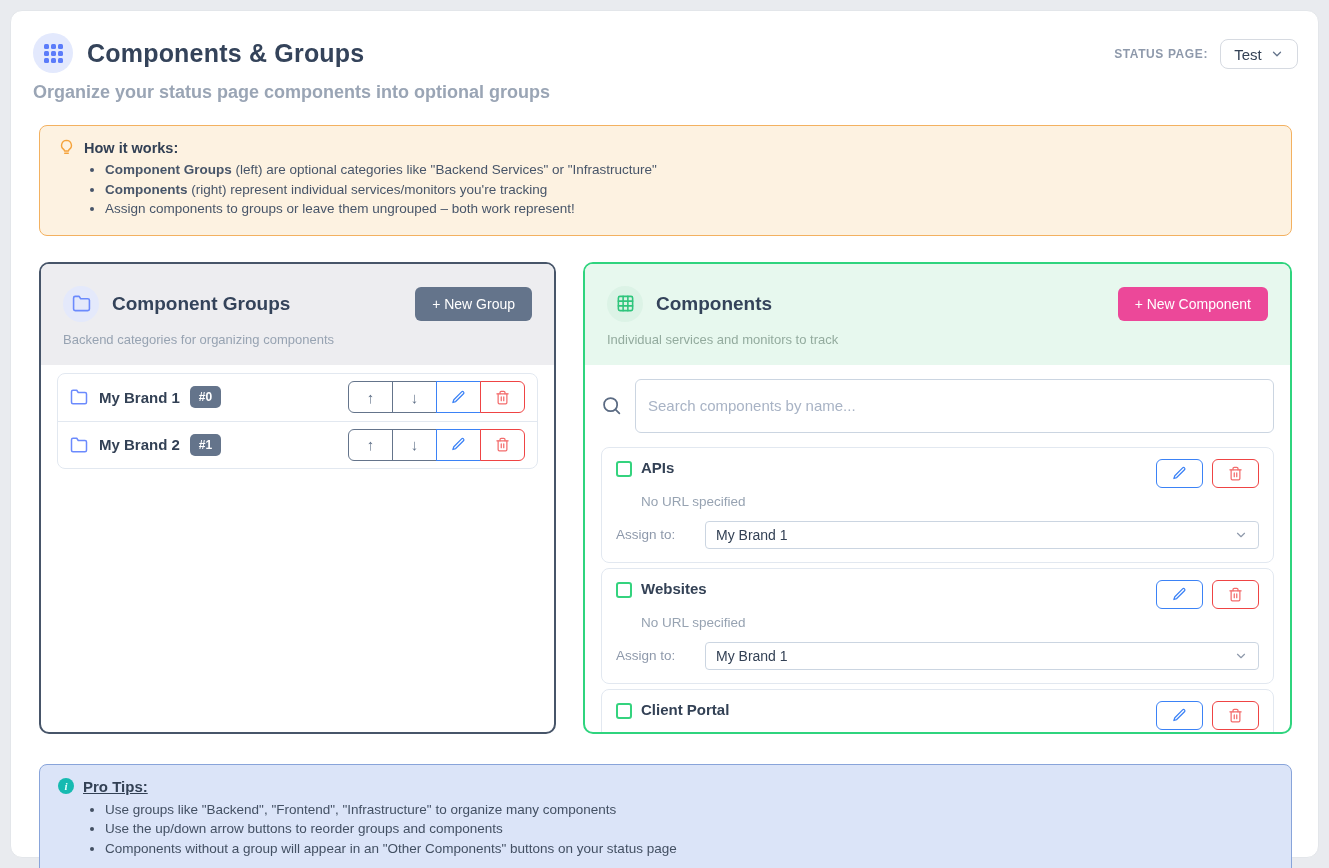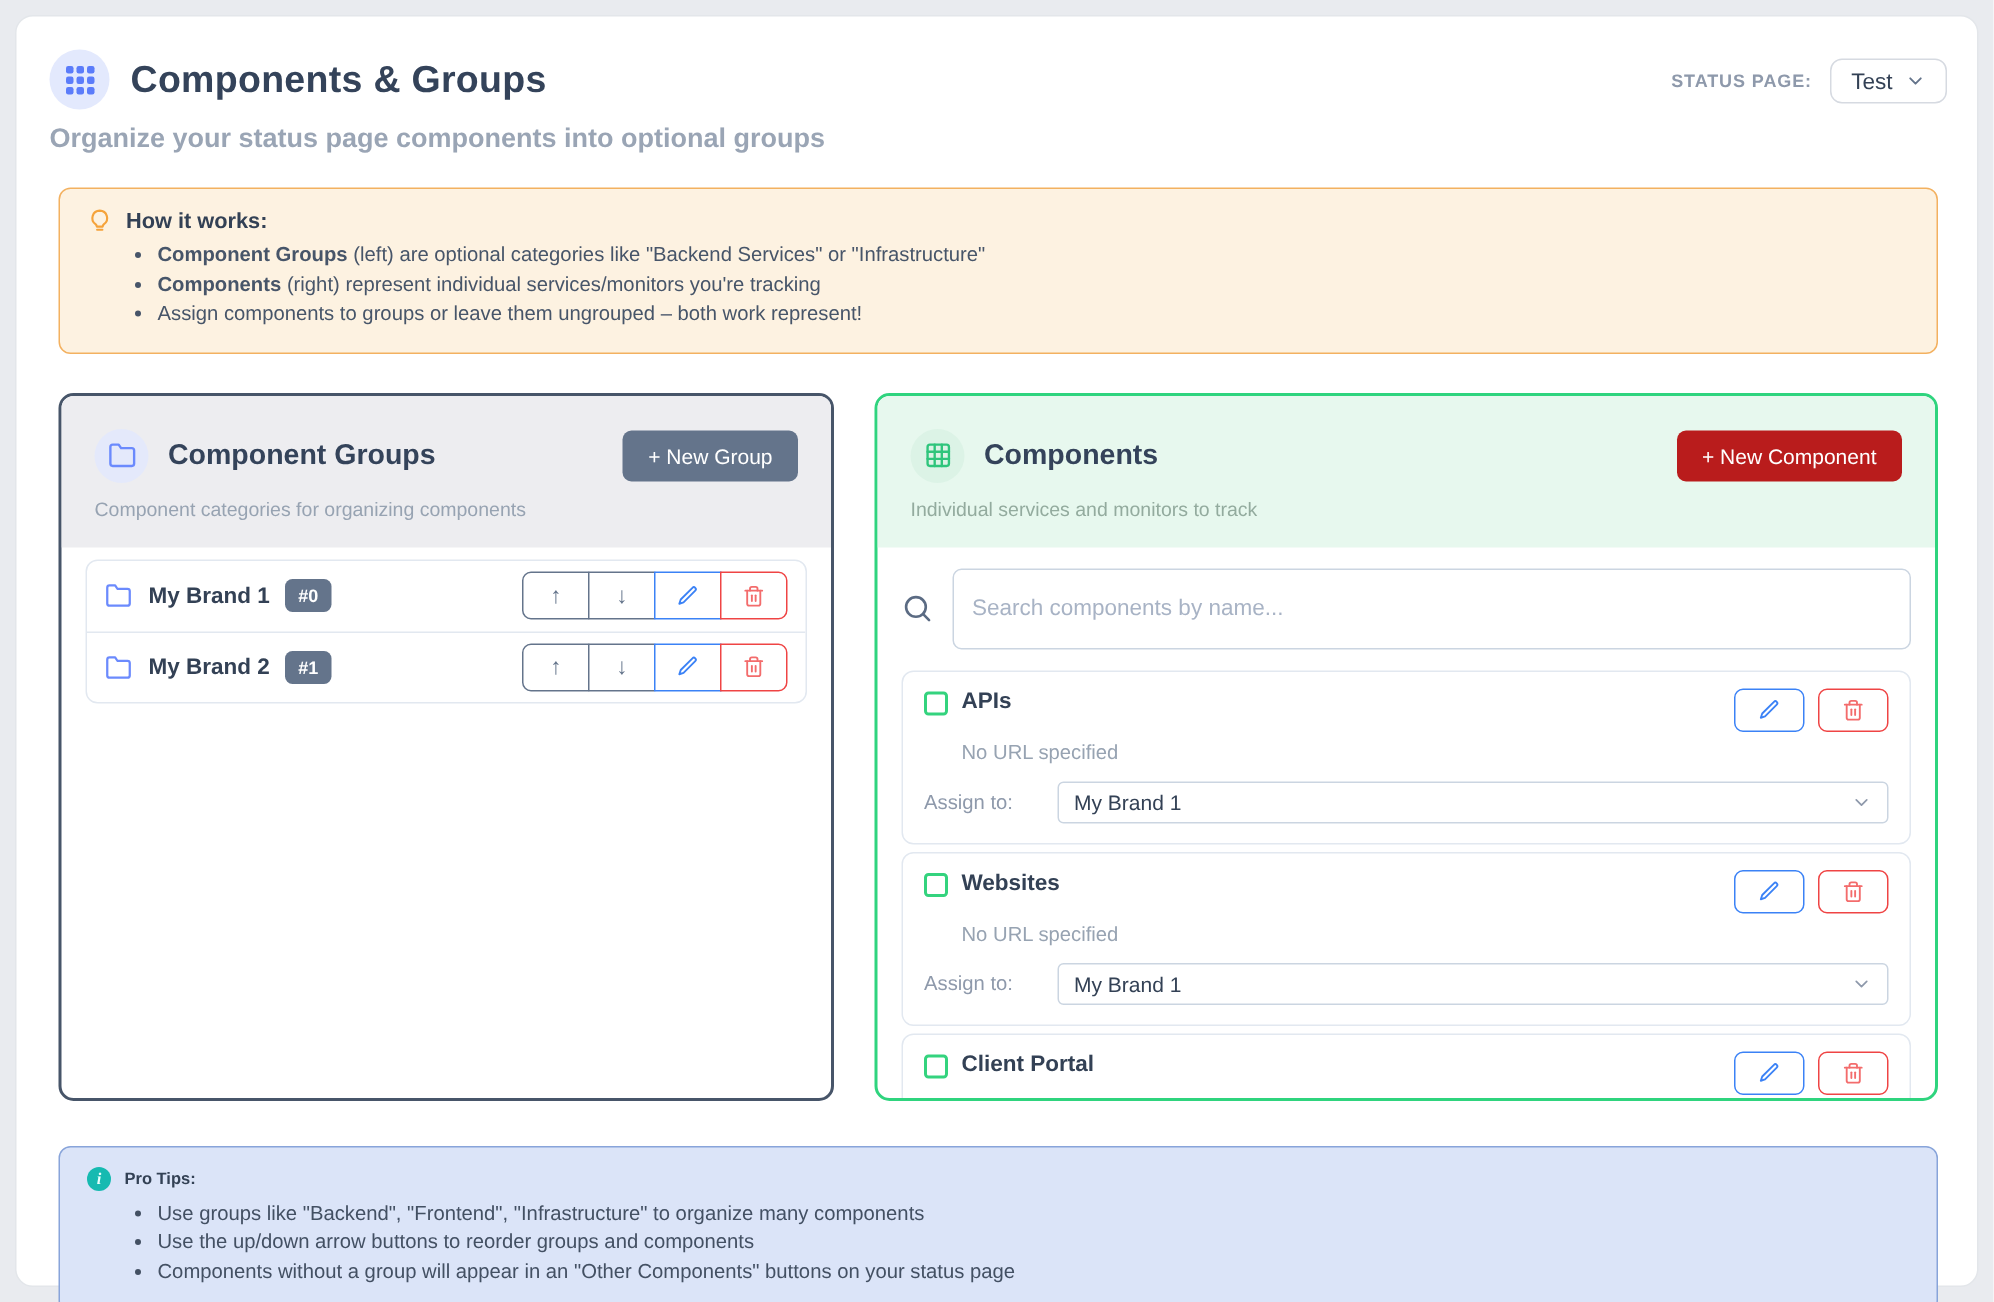--- a/index.html
+++ b/index.html
@@ -61,21 +61,21 @@
   .panel-right .panel-icon-badge { background: #dcf3e6; }
   .panel-title { font-size: 19px; font-weight: 600; color: #34435a; }
   .panel-sub { margin-top: 10px; font-size: 13px; color: #97a3b2; }
   .panel-right .panel-sub { color: #93ab9e; }
 
   .btn-new-group {
     background: #64748b; color: #fff; border: none; border-radius: 6px;
     font-size: 14px; padding: 9px 17px; cursor: pointer; font-family: inherit;
   }
   .btn-new-component {
-    background: #b91c1c; color: #fff; border: none; border-radius: 6px;
+    background: #ec4899; color: #fff; border: none; border-radius: 6px;
     font-size: 14px; padding: 9px 17px; cursor: pointer; font-family: inherit;
   }
 
   
   .group-list { margin: 8px 16px 0 16px; border: 1px solid #e2e8f0; border-radius: 8px; overflow: hidden; background: #fff; }
   .group-row { display: flex; align-items: center; padding: 7px 12px; height: 47px; }
   .group-row + .group-row { border-top: 1px solid #e2e8f0; }
   .group-name { font-size: 15px; font-weight: 700; color: #334155; margin: 0 10px 0 11px; }
   .group-badge {
     background: #64748b; color: #fff; font-size: 12px; font-weight: 600;
@@ -127,21 +127,21 @@
   .tips {
     margin: 30px 10px 0 10px; background: #dbe4f8; border: 1px solid #88a4da;
     border-radius: 8px; padding: 13px 18px 15px 18px;
   }
   .tips-head { display: flex; align-items: center; gap: 9px; }
   .info-dot {
     width: 16px; height: 16px; border-radius: 50%; background: #16bab1; color: #e8fffd;
     font-size: 11px; font-weight: 700; display: flex; align-items: center; justify-content: center;
     font-family: "Liberation Serif", serif; font-style: italic;
   }
-  .tips-title { font-size: 11px; font-weight: 700; color: #334155; }
+  .tips-title { font-size: 15px; font-weight: 700; color: #334155; text-decoration: underline; }
   .tips ul { margin: 7px 0 0 47px; }
   .tips li { font-size: 13.5px; color: #435063; margin: 4.5px 0; }
 
   svg { display: block; }
 </style>
 </head>
 <body>
 
 <div class="card">
 
@@ -205,21 +205,21 @@
           <div class="panel-title-wrap">
             <div class="panel-icon-badge">
               <svg width="19" height="19" viewBox="0 0 24 24" fill="none" stroke="#6b8afd" stroke-width="2" stroke-linecap="round" stroke-linejoin="round">
                   <path d="M22 19a2 2 0 0 1-2 2H4a2 2 0 0 1-2-2V5a2 2 0 0 1 2-2h5l2 3h9a2 2 0 0 1 2 2z"></path>
                 </svg>
             </div>
             <div class="panel-title">Component Groups</div>
           </div>
           <button class="btn-new-group">+ New Group</button>
         </div>
-        <div class="panel-sub">Component categories for organizing components</div>
+        <div class="panel-sub">Backend categories for organizing components</div>
       </div>
       <div class="group-list">
   <div class="group-row">
     <span>
       <svg width="18" height="18" viewBox="0 0 24 24" fill="none" stroke="#6b8afd" stroke-width="2" stroke-linecap="round" stroke-linejoin="round">
                 <path d="M22 19a2 2 0 0 1-2 2H4a2 2 0 0 1-2-2V5a2 2 0 0 1 2-2h5l2 3h9a2 2 0 0 1 2 2z"></path>
               </svg>
     </span>
     <span class="group-name">My Brand 1</span>
     <span class="group-badge">#0</span>

